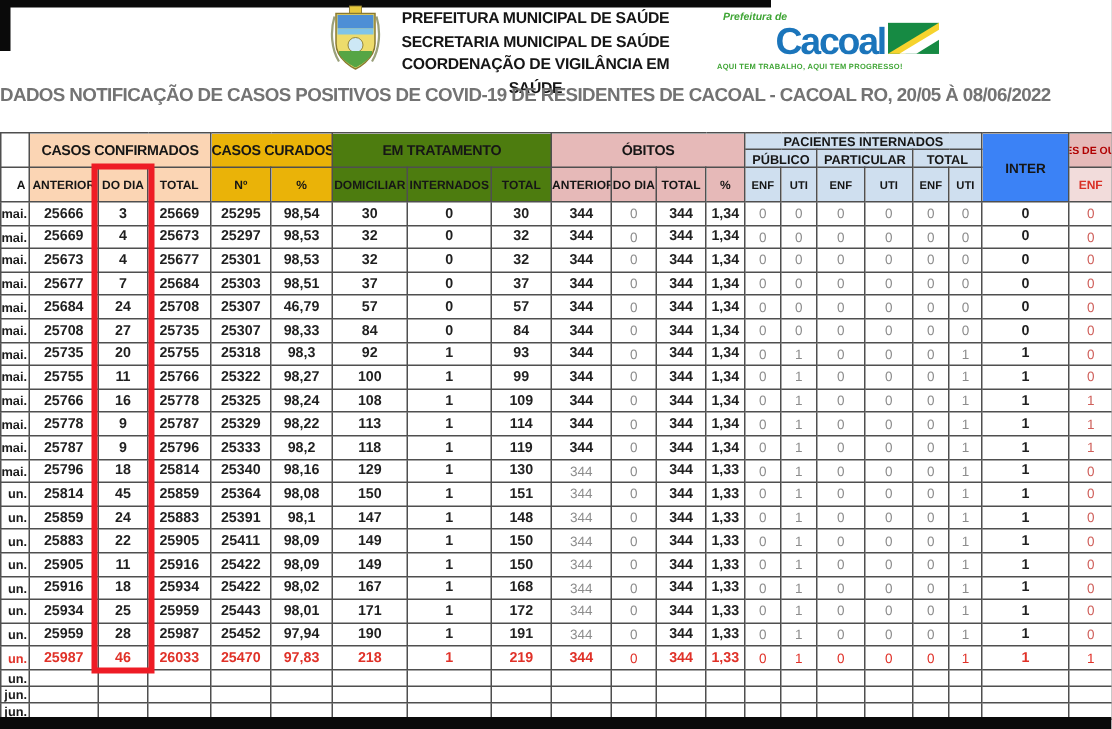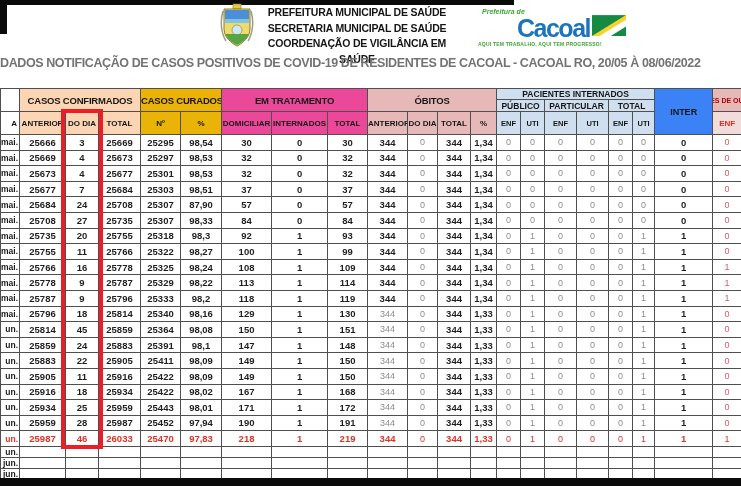--- a/index.html
+++ b/index.html
@@ -35,21 +35,21 @@
   tr.hr1 { height: 11px; } tr.hr2 { height: 12px; } tr.hr3 { height: 23px; }
   tr.data { height: 15.6px; } tr.emptyr { height: 10.3px; }
   .grp { font-size: 9.5px; letter-spacing: -0.2px; }
   .sub { font-size: 8.5px; }
   .s   { font-size: 8px; }
   .tiny{ font-size: 7.5px; }
   .h-blank, .h-date { background: #ffffff; }
   .h-date { font-size: 8px; text-align: right; padding-right: 2px; }
   .h-conf { background: #FBD5B4; }
   .h-cur  { background: #eab308; }
-  .h-trat { background: #ec4899; }
+  .h-trat { background: #4d7c0f; }
   .h-ob   { background: #E6B9B8; }
   .h-int  { background: #CFDFEF; }
   .h-inter{ background: #3b82f6; font-size: 9px; }
   .h-out  { background: #E6B9B8; color: #B00000; font-size: 7px; text-indent: -3px; }
   .h-out.sub2 { background: #F2DCDB; color: #D93025; font-size: 8px; text-indent: 0; }
 
   td { font-size: 9.5px; background: #fff; }
   td.date-cell { text-align: right; padding-right: 1px; font-size: 8.5px; font-weight: bold; color: #1a1a1a; }
   td.c-bold { font-weight: bold; color: #1f1f1f; }
   td.c-gray { color: #8c8c8c; font-size: 9px; }
@@ -261,21 +261,21 @@
           <td class="c-gray">0</td>
           <td class="c-bold">0</td>
           <td class="c-red">0</td>
         </tr>
         <tr class="data">
           <td class="date-cell">mai.</td>
           <td class="c-bold">25684</td>
           <td class="c-bold">24</td>
           <td class="c-bold">25708</td>
           <td class="c-bold">25307</td>
-          <td class="c-bold">87,90</td>
+          <td class="c-bold">46,79</td>
           <td class="c-bold">57</td>
           <td class="c-bold">0</td>
           <td class="c-bold">57</td>
           <td class="c-bold">344</td>
           <td class="c-gray">0</td>
           <td class="c-bold">344</td>
           <td class="c-bold">1,34</td>
           <td class="c-gray">0</td>
           <td class="c-gray">0</td>
           <td class="c-gray">0</td>

